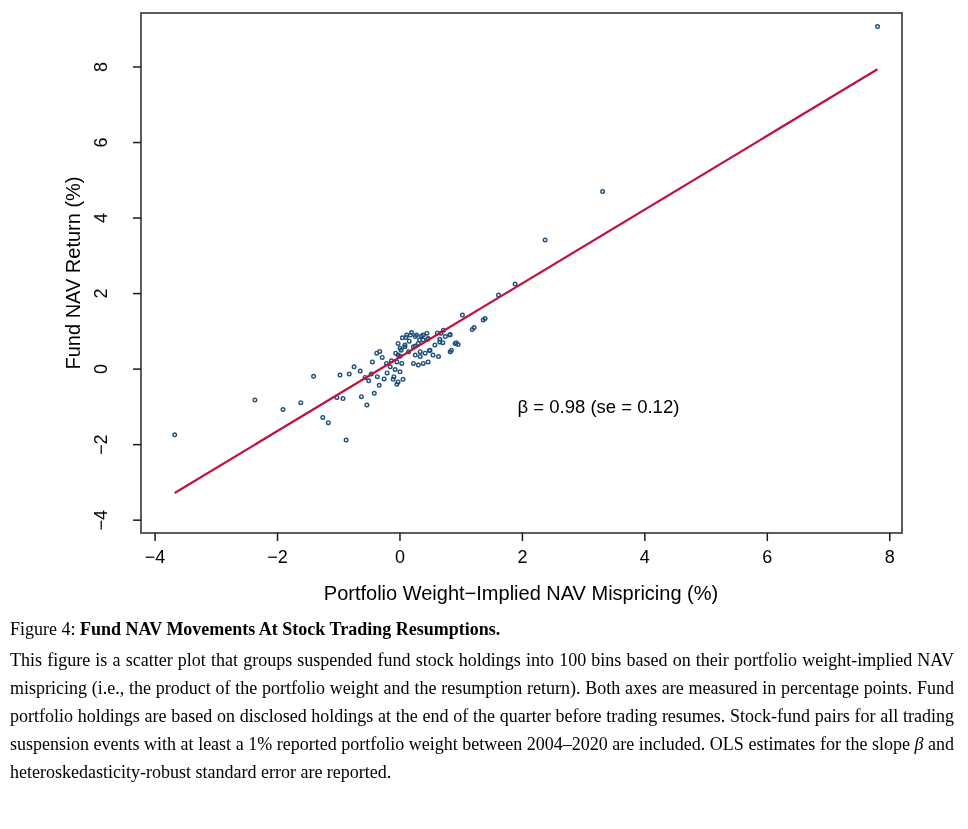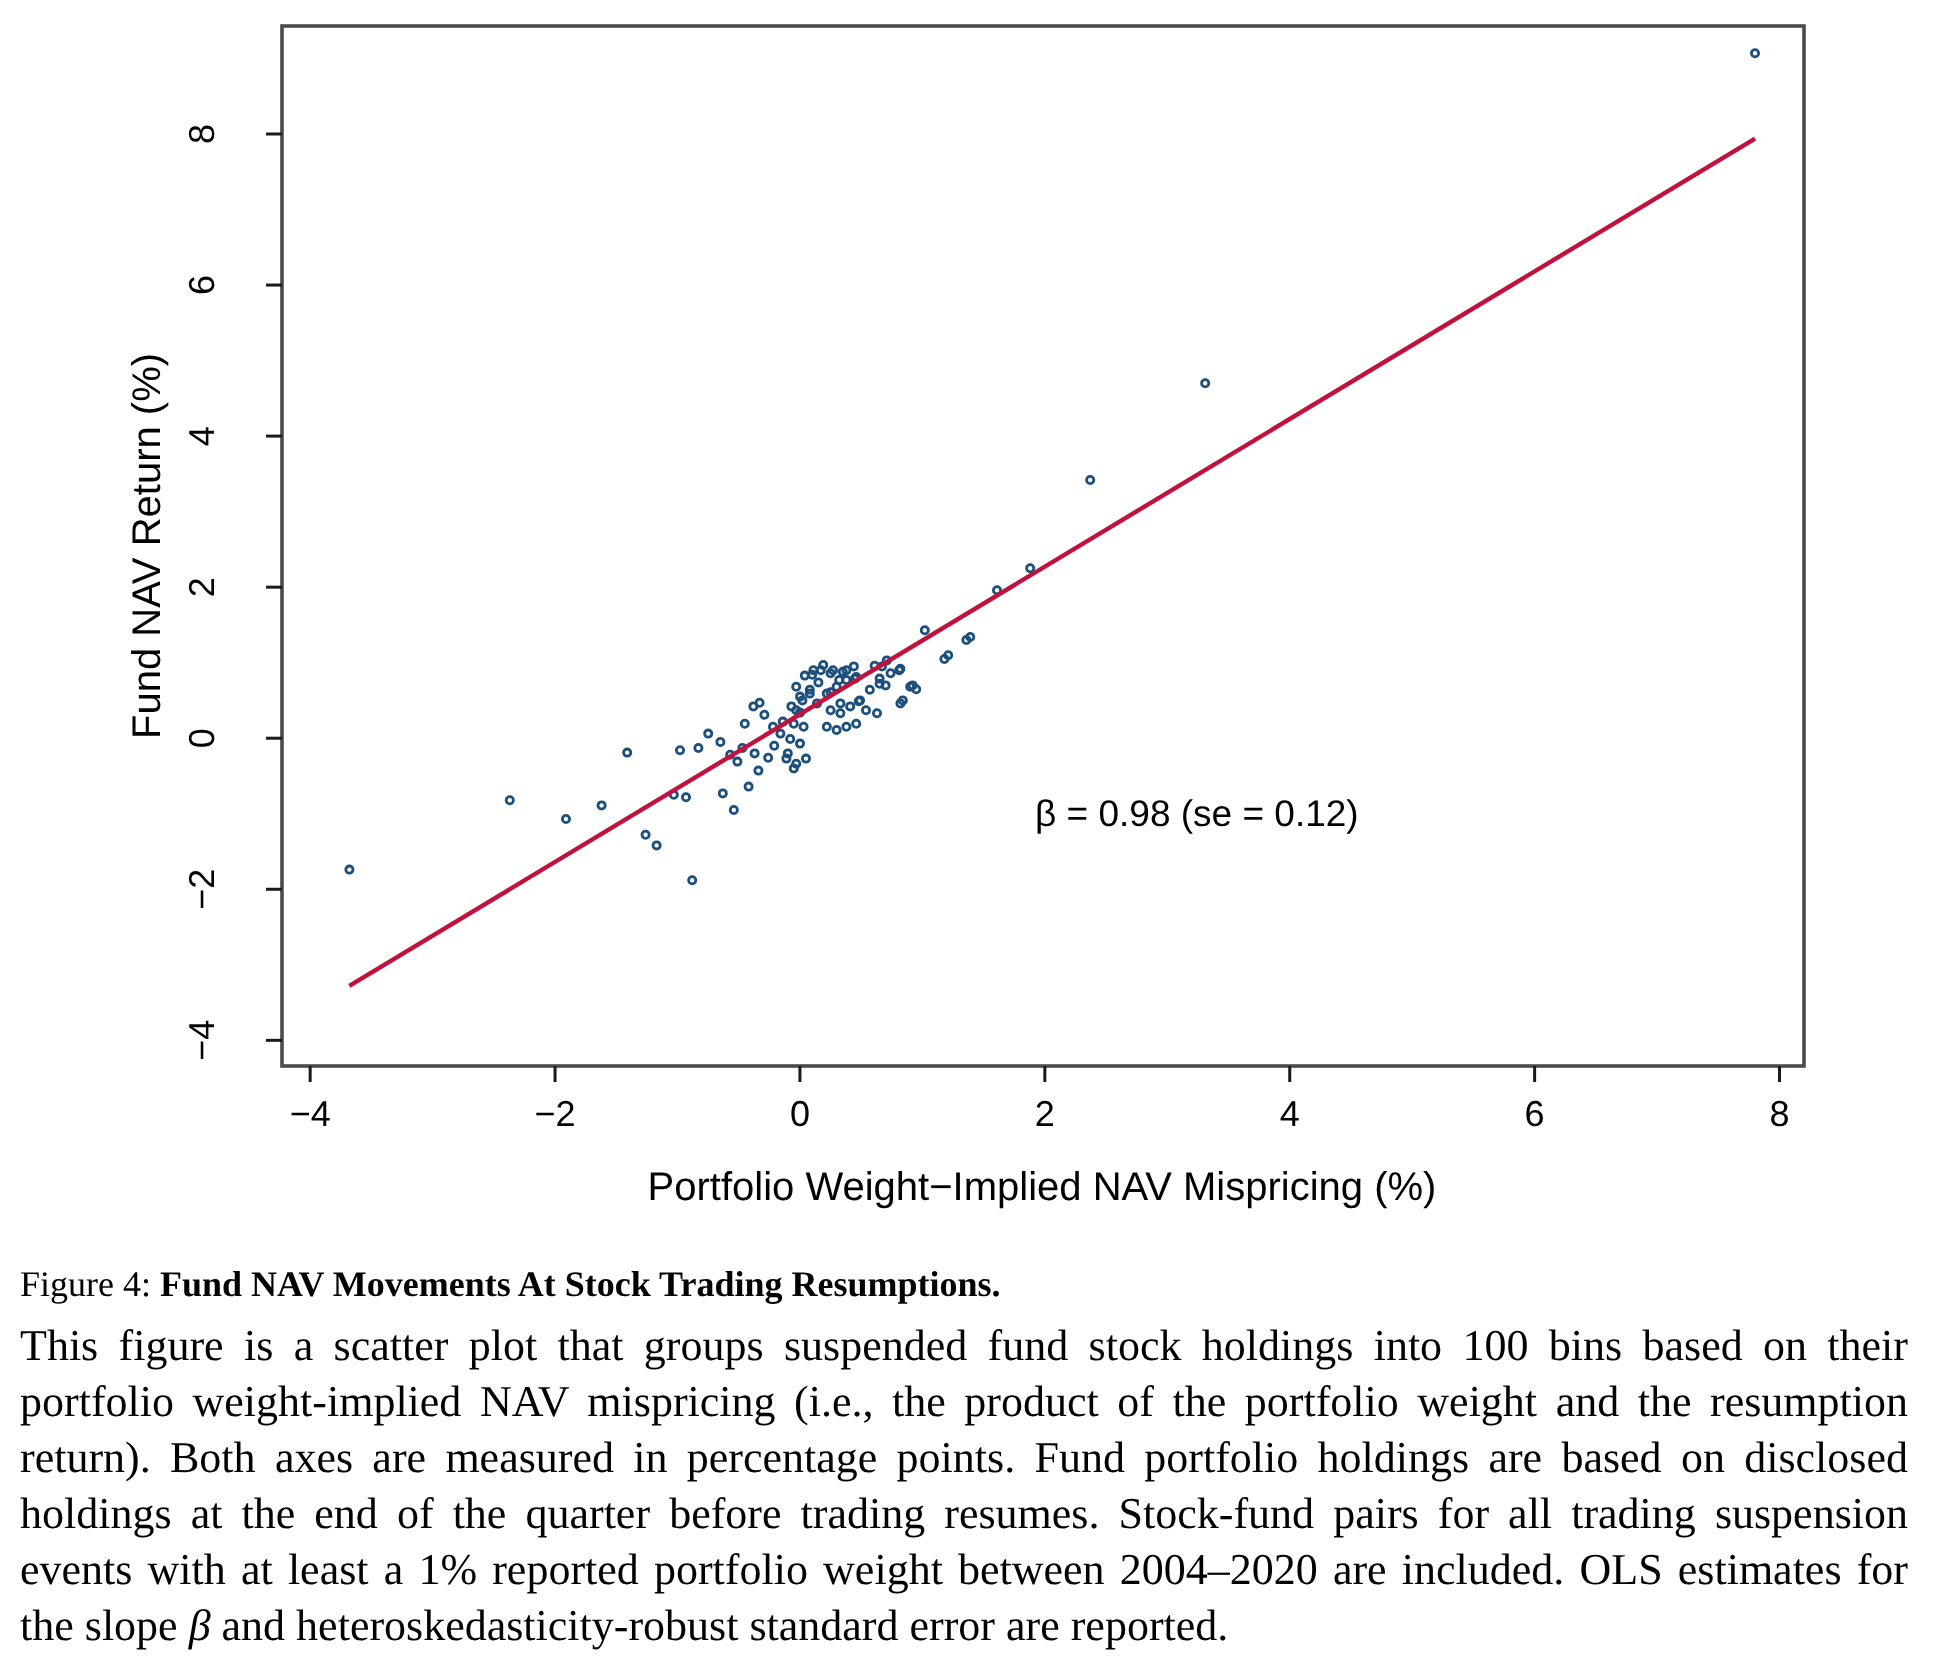--- a/index.html
+++ b/index.html
@@ -2,25 +2,25 @@
 <html><head>
 <meta charset="utf-8">
 <style>
   html,body{margin:0;padding:0;background:#ffffff;}
   .page{width:968px;height:829px;background:#ffffff;overflow:hidden;position:relative;
         font-family:"Liberation Sans",sans-serif;}
   svg text{fill:#000000;}
   .tick-label{font-family:"Liberation Sans",sans-serif;font-size:18px;}
   .axis-title{font-family:"Liberation Sans",sans-serif;font-size:20px;}
   .annotation{font-family:"Liberation Sans",sans-serif;font-size:18.5px;}
-  .caption{margin-top:12px;padding:0 14px 0 10px;font-family:"Liberation Serif","DejaVu Serif",serif;
+  .caption{margin-top:0;padding:0 14px 0 10px;font-family:"Liberation Serif","DejaVu Serif",serif;
            color:#000;}
   .cap-title{margin:0 0 4px 0;font-size:18px;line-height:26px;}
   .cap-title strong{font-weight:bold;}
-  .cap-body{margin:0;font-size:22px;line-height:28px;text-align:justify;}
+  .cap-body{margin:0;font-size:18px;line-height:28px;text-align:justify;}
   .cap-body em{font-style:italic;}
 </style>
 </head>
 <body>
 
 <div class="page">
 
   <svg id="chart" width="968" height="612" viewBox="0 0 968 612">
     <rect id="plot-frame" x="141" y="13" width="761" height="520" fill="none" stroke-width="1.8" stroke="#4b4b4b"></rect>
     <g id="x-ticks">

